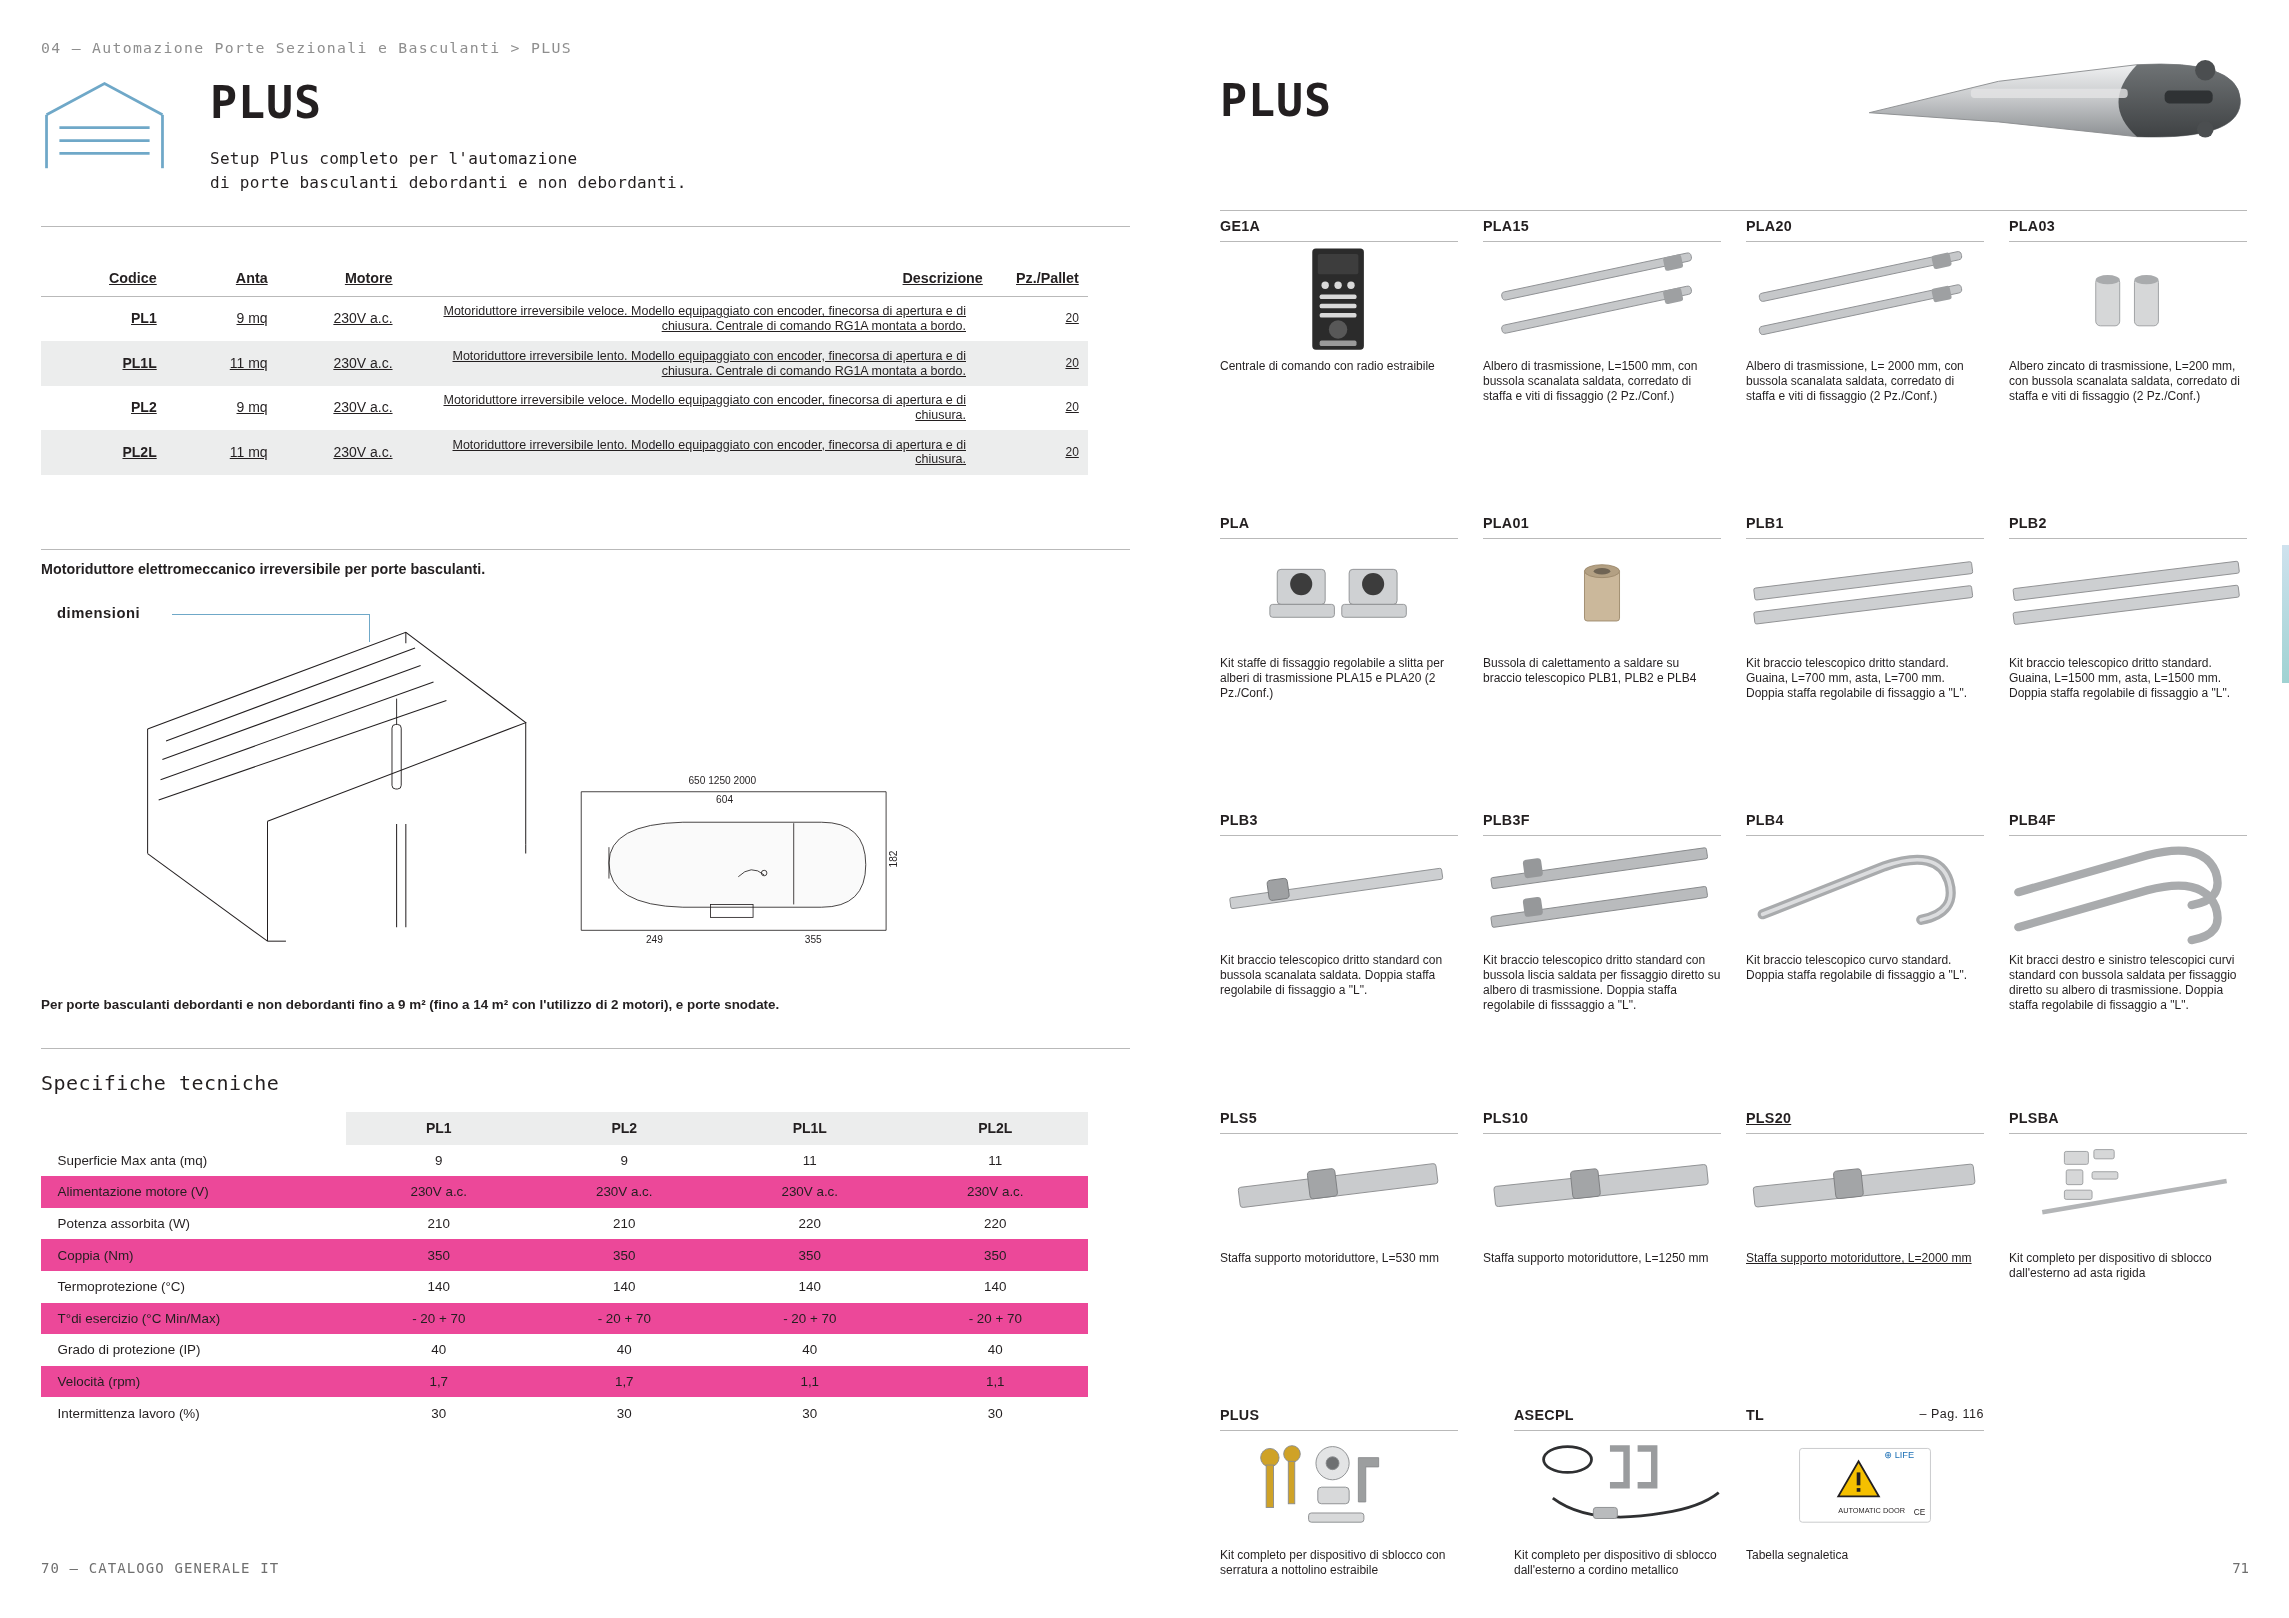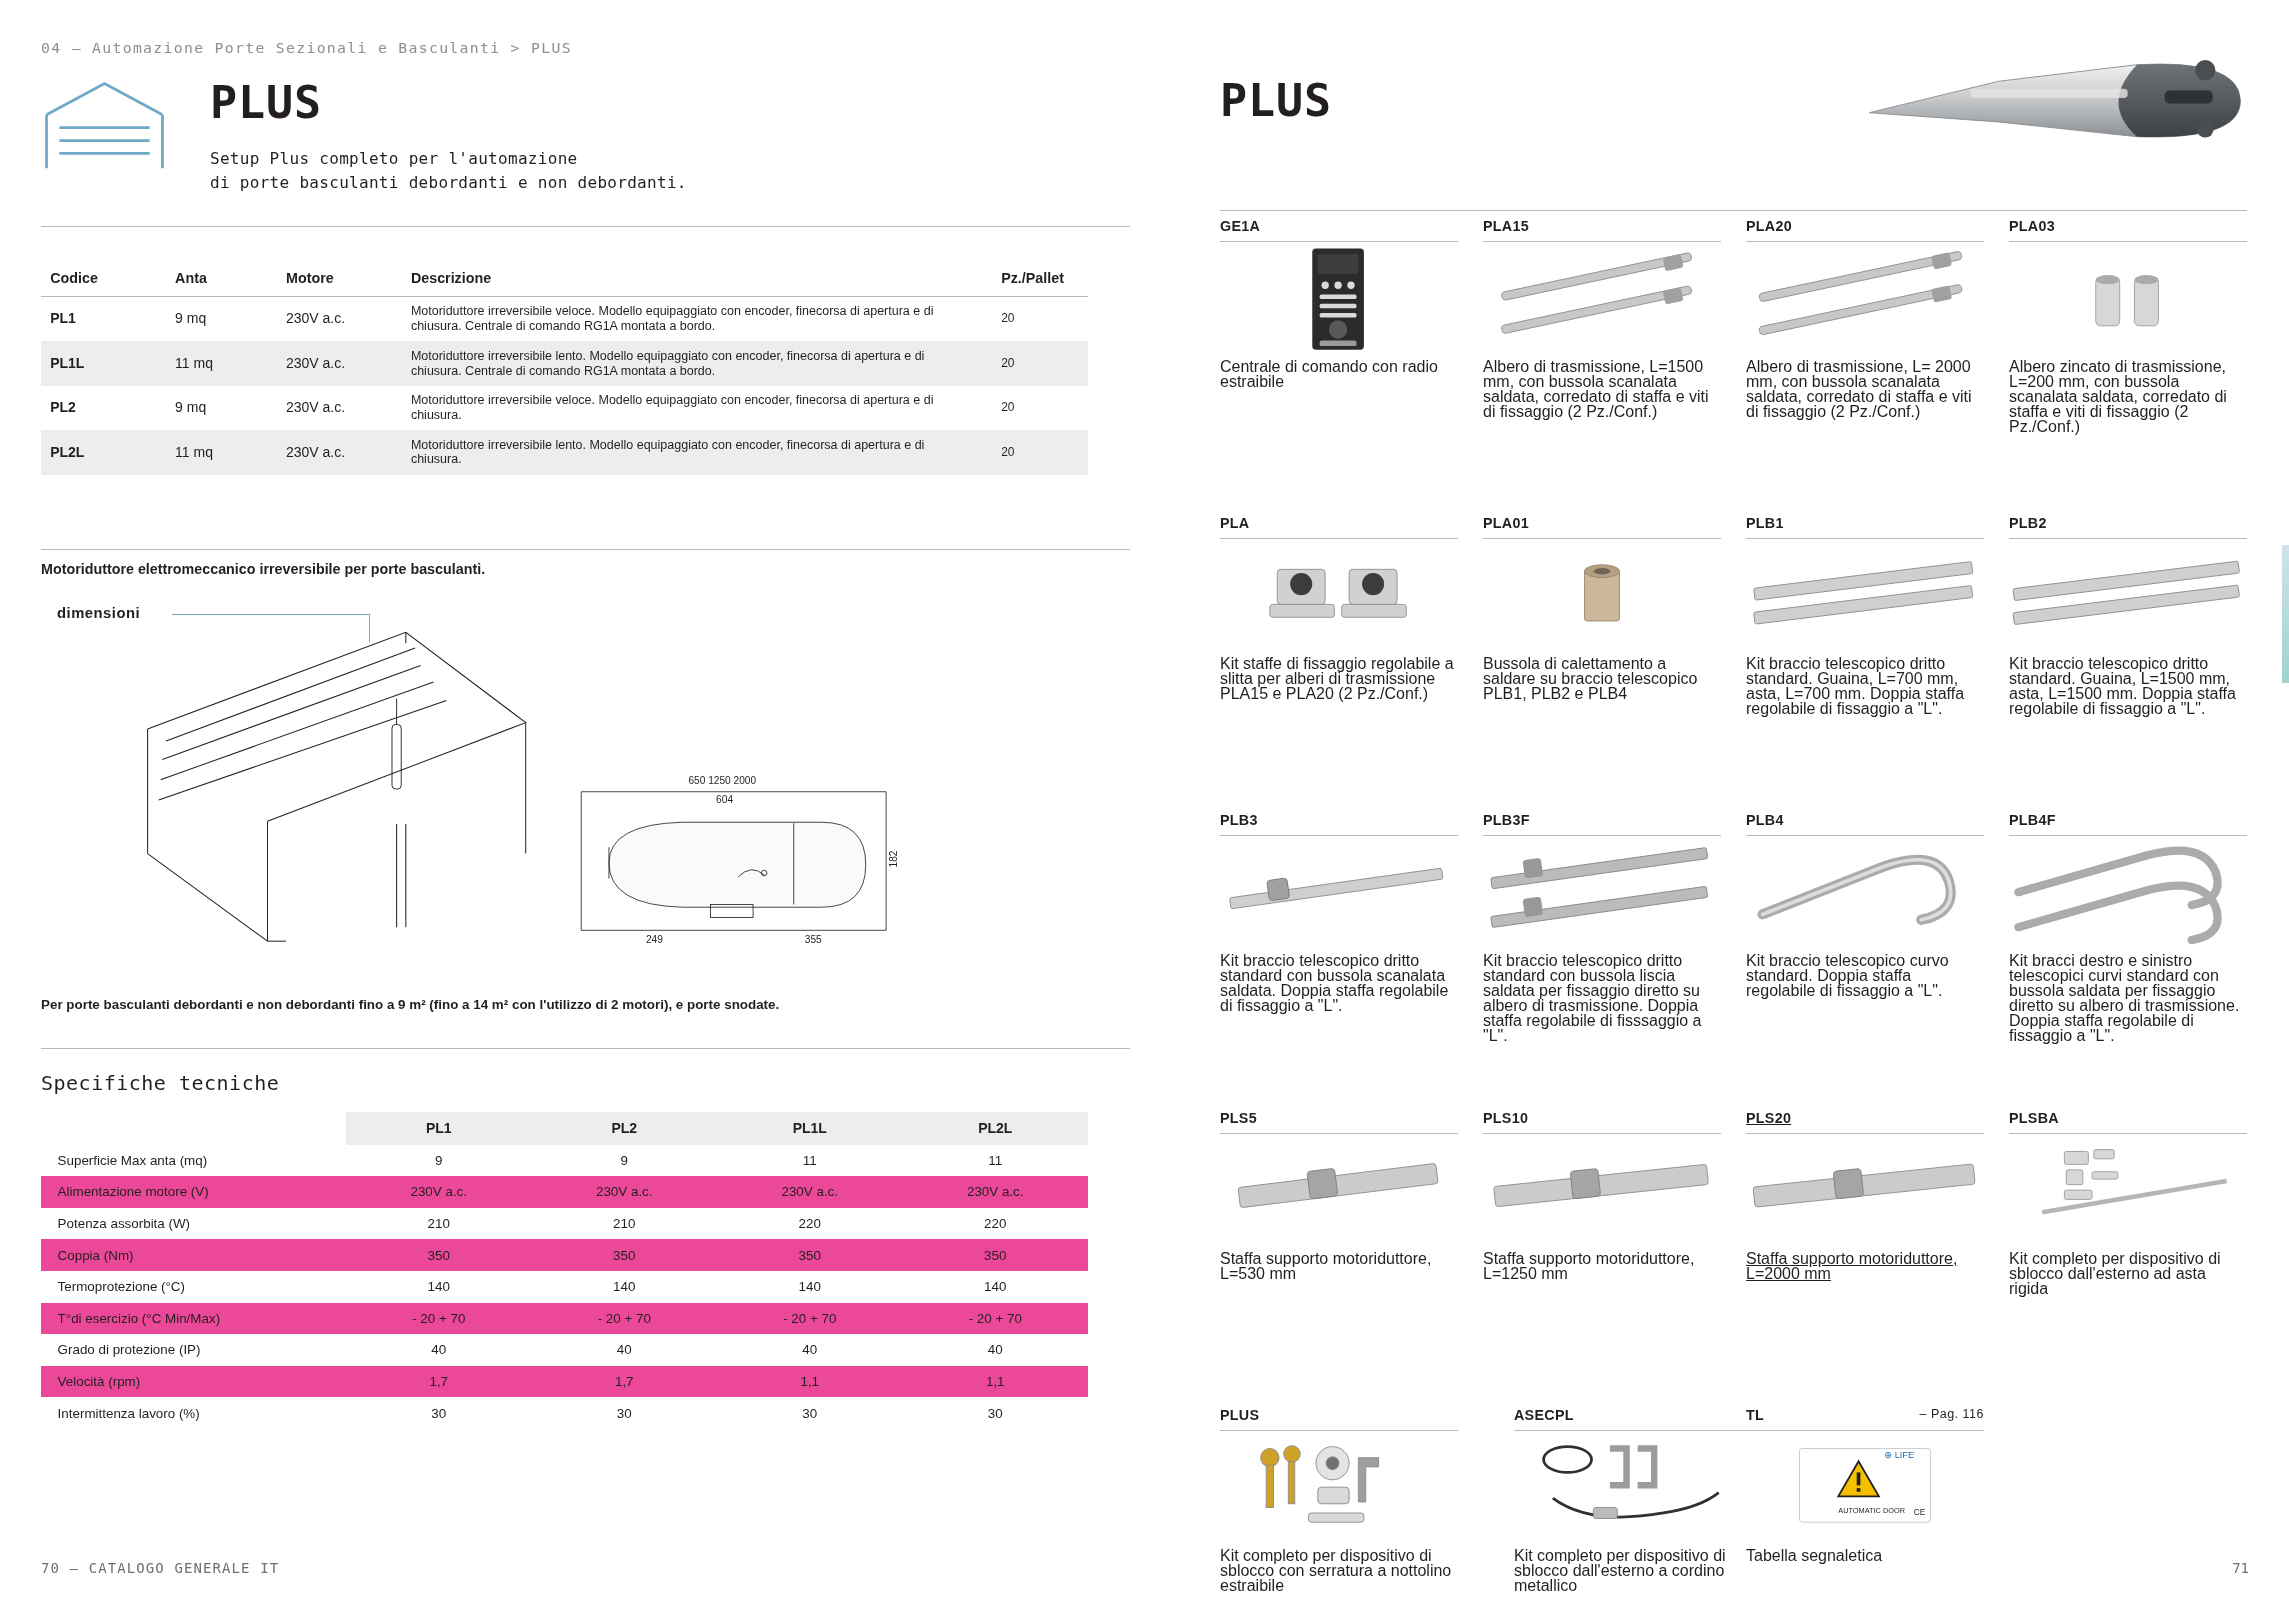--- a/index.html
+++ b/index.html
@@ -32,22 +32,23 @@
   .brand-sub {
     position: absolute; left: 169px; top: 78px;
     font-family: "DejaVu Sans Mono", monospace;
     font-size: 16px; line-height: 24px; color: #231f20; letter-spacing: 0.3px;
   }
   .hr-top { position: absolute; left: 41px; top: 226px; width: 1089px; height: 0.9px; background: #b9b9b9; }
 
   
   .codes-table { position: absolute; left: 41px; top: 262px; width: 1047px; border-collapse: collapse; }
   .codes-table th, .codes-table td {
-    font-size: 14px; text-align: left; vertical-align: middle; padding: 7.4px 9.2px;
+    font-size: 14px; text-align: right; vertical-align: middle; padding: 7.4px 9.2px;
     line-height: 15.7px;
+    text-decoration: underline;
   }
   .codes-table thead th { font-weight: bold; font-size: 14.3px; padding: 9.2px; border-bottom: 0.9px solid #b9b9b9; }
   .codes-table tbody tr.alt { background: #eceded; }
   .codes-table td.code { font-weight: bold; }
   .codes-table td.desc { font-size: 12.5px; line-height: 14.8px; padding-right: 26px; margin-top: 48px;}
   .codes-table td.pallet { font-size: 12px; }
   .col-codice { width: 125px; }
   .col-anta { width: 111px; }
   .col-motore { width: 125px; }
   .col-desc { width: 591px; }
@@ -99,21 +100,21 @@
   .hero-img { position: absolute; left: 688px; top: 37px; width: 397px; height: 120px; }
   .hr-r-top { position: absolute; left: 48px; top: 210px; width: 1027px; height: 0.9px; background: #b9b9b9; }
 
   .grid { position: absolute; left: 48px; top: 218px; width: 1027px; }
   .cell { position: absolute; width: 238px; }
   .cell-code {
     font-size: 14.3px; font-weight: bold; letter-spacing: 0.3px; padding-bottom: 6.5px;
   }
   .cell-rule { height: 0.9px; background: #b9b9b9; width: 100%; }
   .cell-img { height: 118px; position: relative; }
-  .cell-desc { font-size: 16px; line-height: 15px; color: #231f20; }
+  .cell-desc { font-size: 12px; line-height: 15px; color: #231f20; }
   .tl-note { font-size: 12.5px; font-weight: normal; float: right; letter-spacing: 0.5px;}
 
   .footer-right {
     position: absolute; right: 41px; top: 1560px;
     font-family: "DejaVu Sans Mono", monospace; font-size: 14px; color: #6f6f6f;
   }
   .edge-strip { position: absolute; right: 0; top: 545px; width: 8.3px; height: 138px; background: linear-gradient(#cfe2ee,#9fd2d2); }
 </style>
 </head>
 <body>

